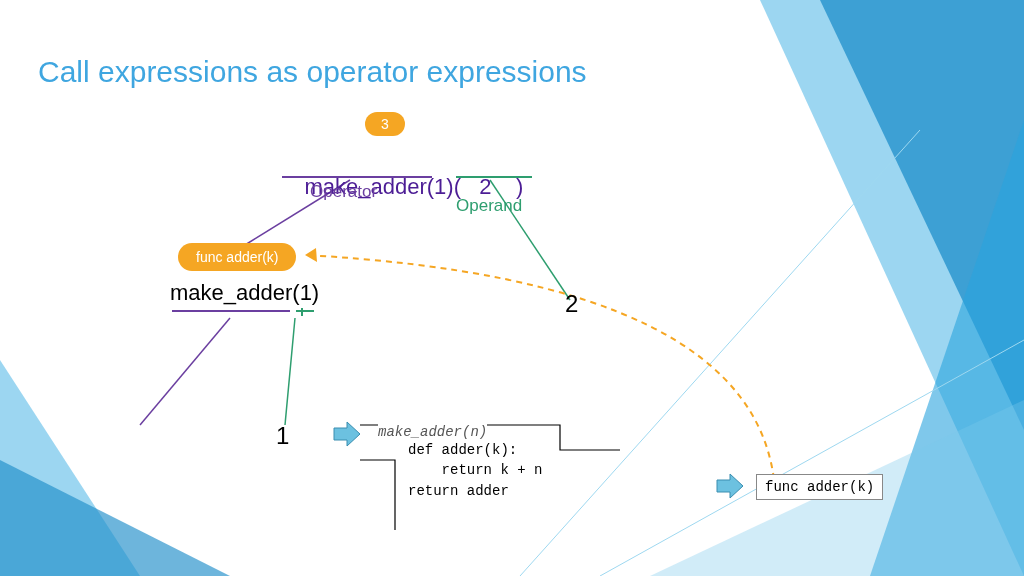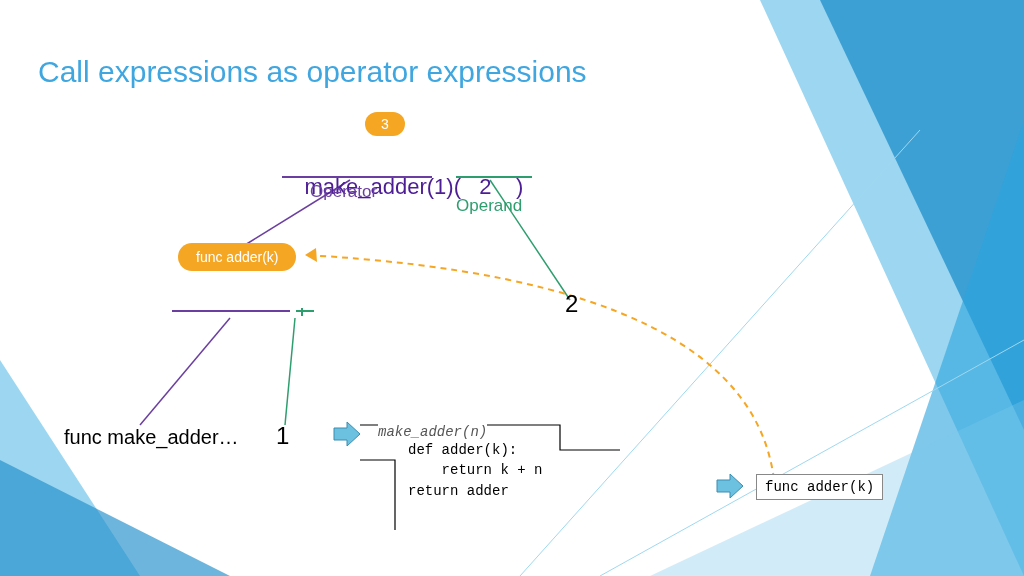--- a/index.html
+++ b/index.html
@@ -139,26 +139,26 @@
     <span>make_adder(1)(</span>&nbsp;&nbsp;&nbsp;<span>2</span>&nbsp;&nbsp;&nbsp;&nbsp;<span>)</span>
   </div>
 
   <div class="underline" style="top:176px; left:282px; width:150px; background:#6b3fa0;"></div>
   <div class="underline" style="top:176px; left:456px; width:76px; background:#2e9e6f;"></div>
   <div class="label-small" style="top:182px; left:310px; color:#6b3fa0;">Operator</div>
   <div class="label-small" style="top:196px; left:456px; color:#2e9e6f;">Operand</div>
 
   <div class="capsule" style="top:243px; left:178px;">func adder(k)</div>
 
+  <div class="subexpr" style="top:280px; left:170px;">make_adder(1)</div>
   <div class="underline" style="top:310px; left:172px; width:118px; background:#6b3fa0;"></div>
   <div class="underline" style="top:310px; left:296px; width:18px; background:#2e9e6f; height:2px;"></div>
 
   <div style="position:absolute; top:308px; left:301px; width:2px; height:8px; background:#2e9e6f;"></div>
 
-  <div class="leaf" style="top:426px; left:64px;">func make_adder…</div>
   <div class="leaf" style="top:422px; left:276px; font-size:24px;">1</div>
   <div class="leaf" style="top:290px; left:565px; font-size:24px;">2</div>
 
   <svg class="arrow" style="top:420px; left:332px; width:30px; height:28px;" viewBox="0 0 30 28">
     <polygon points="2,8 15,8 15,2 28,14 15,26 15,20 2,20" fill="#6cc1e0" stroke="#3a8eb0" stroke-width="1"></polygon>
   </svg>
   <svg class="arrow" style="top:472px; left:715px; width:30px; height:28px;" viewBox="0 0 30 28">
     <polygon points="2,8 15,8 15,2 28,14 15,26 15,20 2,20" fill="#6cc1e0" stroke="#3a8eb0" stroke-width="1"></polygon>
   </svg>
 

